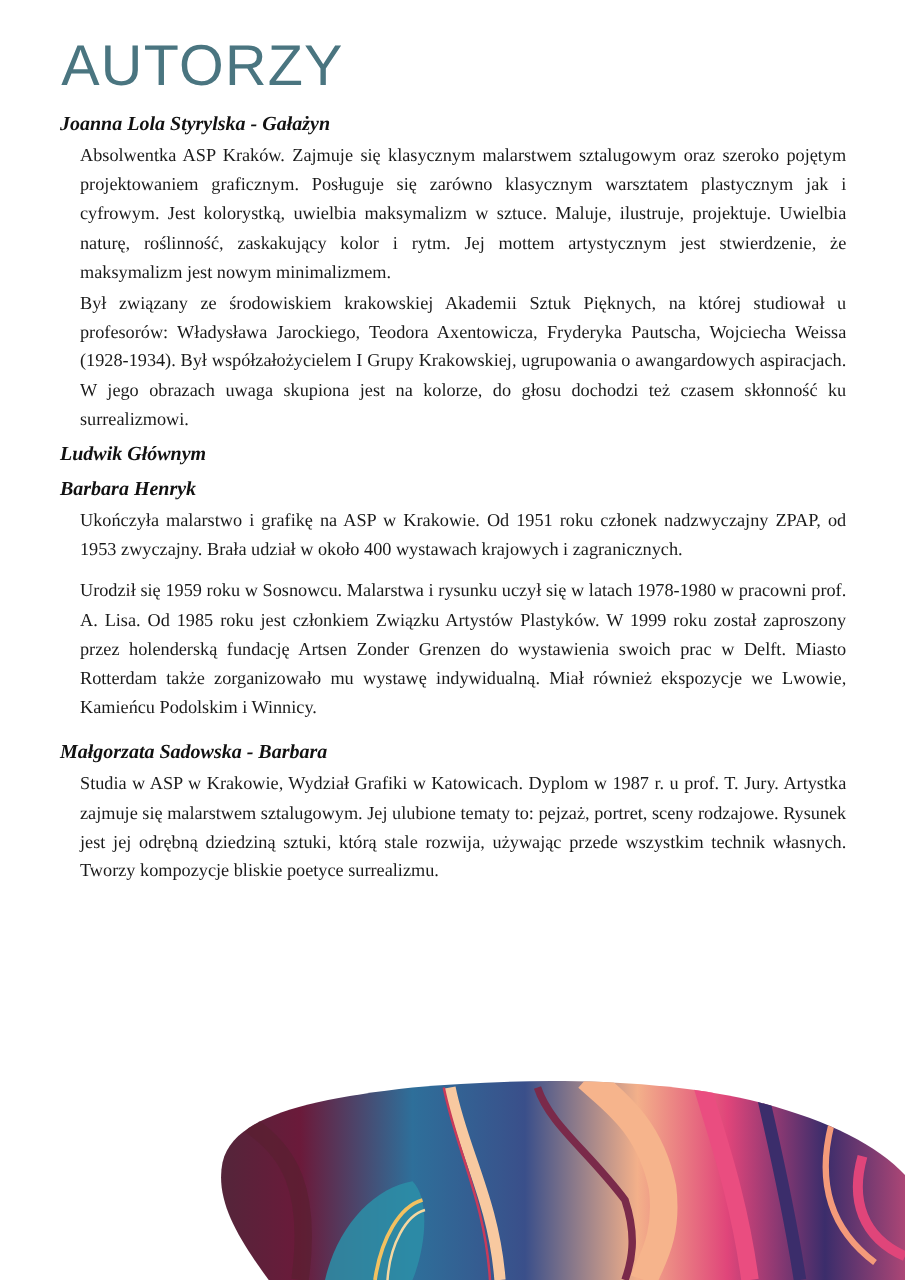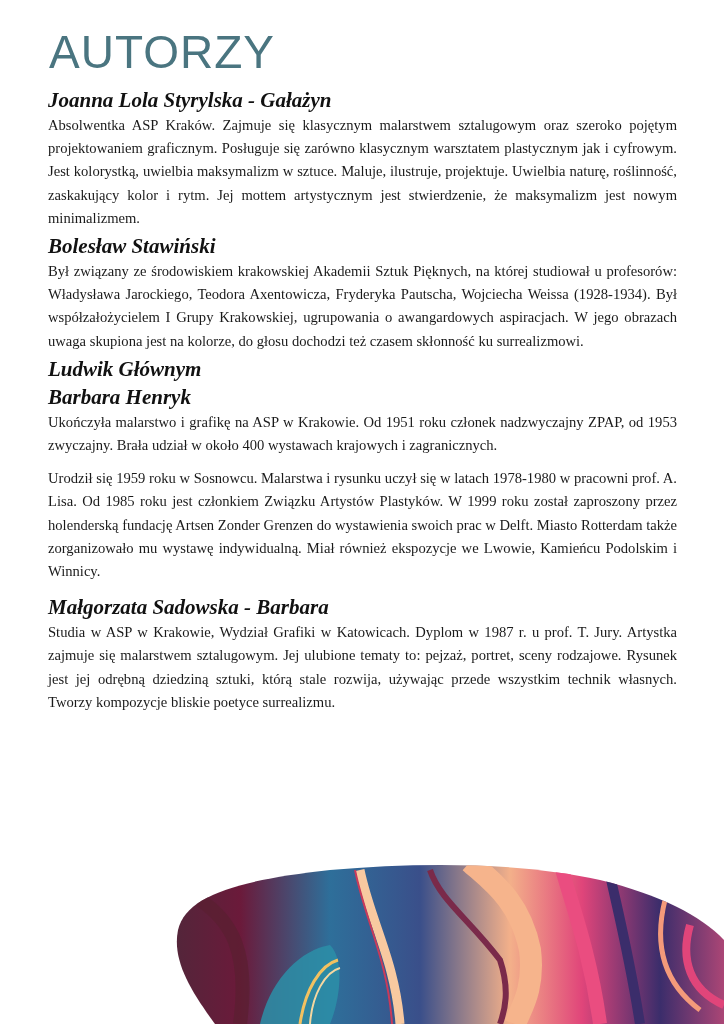--- a/index.html
+++ b/index.html
@@ -7,26 +7,26 @@
     .page { position: absolute; left: 0; top: 0; width: 648px; height: 1024px; }
     .title {
       position: absolute; left: 49px; top: 26px;
       font-family: "Liberation Sans", sans-serif; font-weight: 400;
       font-size: 46px; letter-spacing: 1px; color: #4a7580; margin: 0; line-height: 52px;
     }
     .content { position: absolute; left: 48px; top: 86px; width: 629px; }
     .author { margin: 0; }
     .author-name {
       font-family: "Liberation Serif", "DejaVu Serif", serif; font-style: italic;
-      font-size: 21px; color: #111; margin: 0; line-height: 28px;
+      font-size: 16px; color: #111; margin: 0; line-height: 28px;
     }
     .author-bio {
       font-family: "Liberation Serif", "DejaVu Serif", serif;
       font-size: 14.6px; line-height: 23.2px; color: #1a1a1a;
-      text-align: justify; margin: 0 0 2px 0;
+      text-align: justify; margin: 0 0 2px 16px;
     }
     .gap-lg { margin-bottom: 10px; }
     .blob { position: absolute; left: 0; top: 0; width: 724px; height: 1024px; pointer-events: none; }
   </style>
 </head>
 <body>
 
 <div class="page">
 
   <svg class="blob" viewBox="0 0 724 1024" xmlns="http://www.w3.org/2000/svg">
@@ -63,21 +63,20 @@
   </svg>
 
   <h1 class="title" style="color: rgb(74, 117, 128);">AUTORZY</h1>
 
   <div class="content">
     <div class="author">
       <h2 class="author-name">Joanna Lola Styrylska - Gałażyn</h2>
       <p class="author-bio">Absolwentka ASP Kraków. Zajmuje się klasycznym malarstwem sztalugowym oraz szeroko pojętym projektowaniem graficznym. Posługuje się zarówno klasycznym warsztatem plastycznym jak i cyfrowym. Jest kolorystką, uwielbia maksymalizm w sztuce. Maluje, ilustruje, projektuje. Uwielbia naturę, roślinność, zaskakujący kolor i rytm. Jej mottem artystycznym jest stwierdzenie, że maksymalizm jest nowym minimalizmem.</p>
     </div>
     <div class="author">
-      <h2 class="author-name">Bolesław Stawiński</h2>
       <p class="author-bio">Był związany ze środowiskiem krakowskiej Akademii Sztuk Pięknych, na której studiował u profesorów: Władysława Jarockiego, Teodora Axentowicza, Fryderyka Pautscha, Wojciecha Weissa (1928-1934). Był współzałożycielem I Grupy Krakowskiej, ugrupowania o awangardowych aspiracjach. W jego obrazach uwaga skupiona jest na kolorze, do głosu dochodzi też czasem skłonność ku surrealizmowi.</p>
     </div>
     <div class="author">
       <h2 class="author-name">Ludwik Głównym</h2>
     </div>
     <div class="author">
       <h2 class="author-name">Barbara Henryk</h2>
       <p class="author-bio gap-lg">Ukończyła malarstwo i grafikę na ASP w Krakowie. Od 1951 roku członek nadzwyczajny ZPAP, od 1953 zwyczajny. Brała udział w około 400 wystawach krajowych i zagranicznych.</p>
     </div>
     <div class="author">

